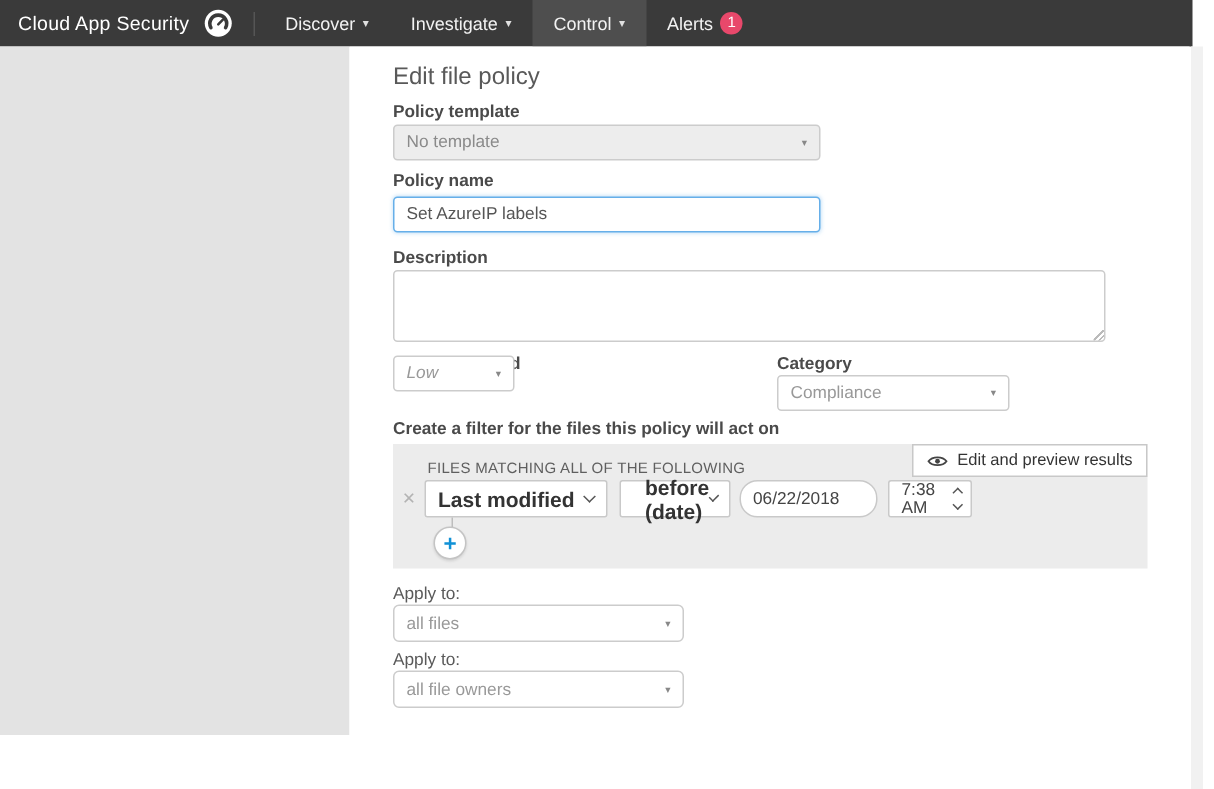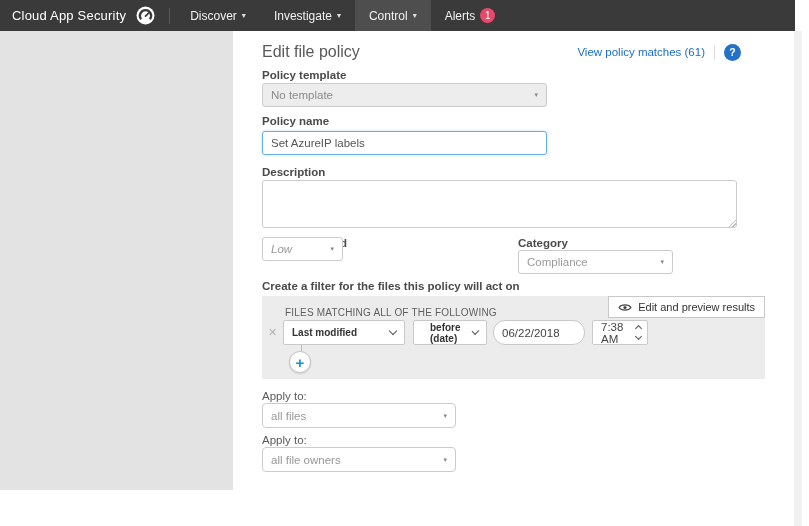--- a/index.html
+++ b/index.html
@@ -20,21 +20,21 @@
   .alert-badge { background:#e8486b; color:#fff; font-size:10px; width:15px; height:15px;
                  border-radius:50%; display:flex; align-items:center; justify-content:center; }
 
   
   .left-panel { position:absolute; left:0; top:31px; width:233px; height:459px; background:#e3e3e3; }
   .scroll-track { position:absolute; left:794px; top:31px; width:8px; height:495px; background:#f1f1f1; }
 
   
   .content { position:absolute; left:233px; top:31px; width:560px; height:495px; background:#fff; }
 
-  .page-head { display:flex; align-items:center; padding:12px 52px 0 29px;justify-content:flex-end; }
+  .page-head { display:flex; align-items:center; padding:12px 33px 0 29px;justify-content:flex-end; }
   .page-title { font-size:16px; font-weight:300; color:#595959; flex:1; }
   .head-right { display:flex; align-items:center; gap:9px; }
   .view-link { font-size:11.5px; color:#1b6ec2; cursor:pointer; }
   .head-div { width:1px; height:15px; background:#dcdcdc; }
   .help-circle { width:17px; height:17px; border-radius:50%; background:#2272c8; color:#fff;
                  font-size:10.5px; font-weight:bold; display:flex; align-items:center;
                  justify-content:center; cursor:pointer; }
 
   .f-label { position:absolute; left:29px; font-size:11.5px; font-weight:bold; color:#4a4a4a; }
   .f-label-plain { position:absolute; left:29px; font-size:11.5px; color:#5a5a5a; }
@@ -59,21 +59,21 @@
 
   
   .filter-panel { position:absolute; left:29px; top:265px; width:503px; height:83px; background:#ececec; }
   .panel-title { position:absolute; left:23px; top:11px; font-size:10px; color:#5f5f5f; letter-spacing:.2px; }
   .preview-btn { position:absolute; right:0; top:0; height:22px; background:#fff; border:1px solid #c8c8c8;
                  display:flex; align-items:center; gap:6px; padding:0 9px; font-size:11px; color:#333;
                  cursor:pointer; }
   .filter-row { position:absolute; left:0; top:24px; width:100%; height:26px; }
   .x-icon { position:absolute; left:6px; top:6px; font-size:11px; color:#b3b3b3; font-weight:bold; cursor:pointer; }
   .fbox { position:absolute; top:0; height:25px; background:#fff; border:1px solid #c9c9c9; border-radius:2px;
-          display:flex; align-items:center; padding:0 8px; font-size:10px; cursor:pointer; }
+          display:flex; align-items:center; padding:0 8px; font-size:14px; cursor:pointer; }
   .fbox.bold { font-weight:bold; color:#333; }
   .chev { width:6px; height:6px; border-right:1.5px solid #555; border-bottom:1.5px solid #555;
           transform:rotate(45deg); margin-left:auto; margin-top:-3px; }
   .f-input { position:absolute; top:0; height:25px; background:#fff; border:1px solid #c9c9c9; border-radius:2px;
              font-size:11.5px; color:#444; padding:0 8px; outline:none; font-family:inherit; }
   .time-box { position:absolute; top:0; height:25px; background:#fff; border:1px solid #c9c9c9; border-radius:2px;
               display:flex; align-items:center; padding:0 6px 0 8px; font-size:11.5px; color:#444; }
   .spinner { margin-left:auto; display:flex; flex-direction:column; gap:3px; padding-left:8px; cursor:pointer; }
   .sp-up { width:5px; height:5px; border-left:1.3px solid #555; border-top:1.3px solid #555; transform:rotate(45deg); }
   .sp-dn { width:5px; height:5px; border-right:1.3px solid #555; border-bottom:1.3px solid #555; transform:rotate(45deg); }
@@ -116,25 +116,20 @@
   </div>
 </div>
 
 <div class="left-panel"></div>
 <div class="scroll-track"></div>
 
 <div class="content">
 
   <div class="page-head">
     <div class="page-title">Edit file policy</div>
-    <div class="head-right">
-      <span class="view-link">View policy matches (61)</span>
-      <span class="head-div"></span>
-      <span class="help-circle">?</span>
-    </div>
   </div>
 
   <div class="f-label" style="top:38px;">Policy template</div>
   <div class="select-box disabled" style="left:29px; top:52px; width:285px;">
     <span>No template</span>
     <span class="tri">▾</span>
   </div>
 
   <div class="f-label" style="top:84px;">Policy name</div>
   <input class="text-input" style="left: 29px; top: 100px; width: 285px;" value="Set AzureIP labels">

